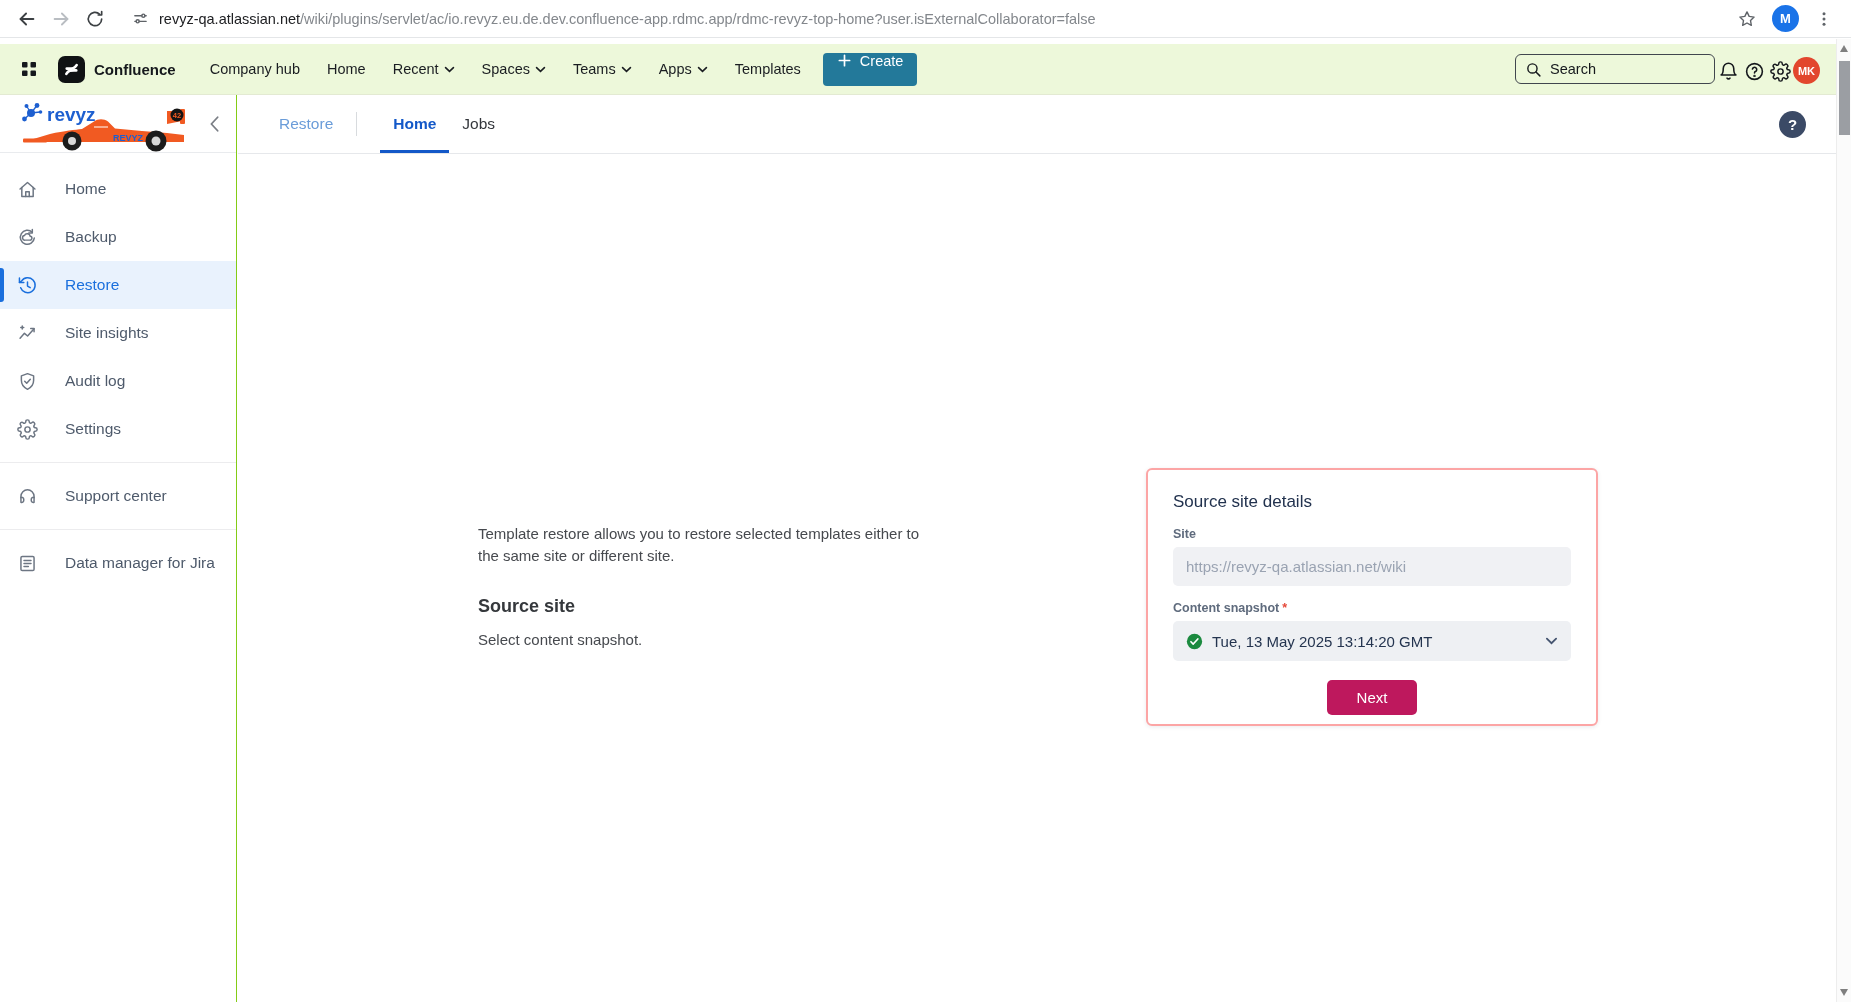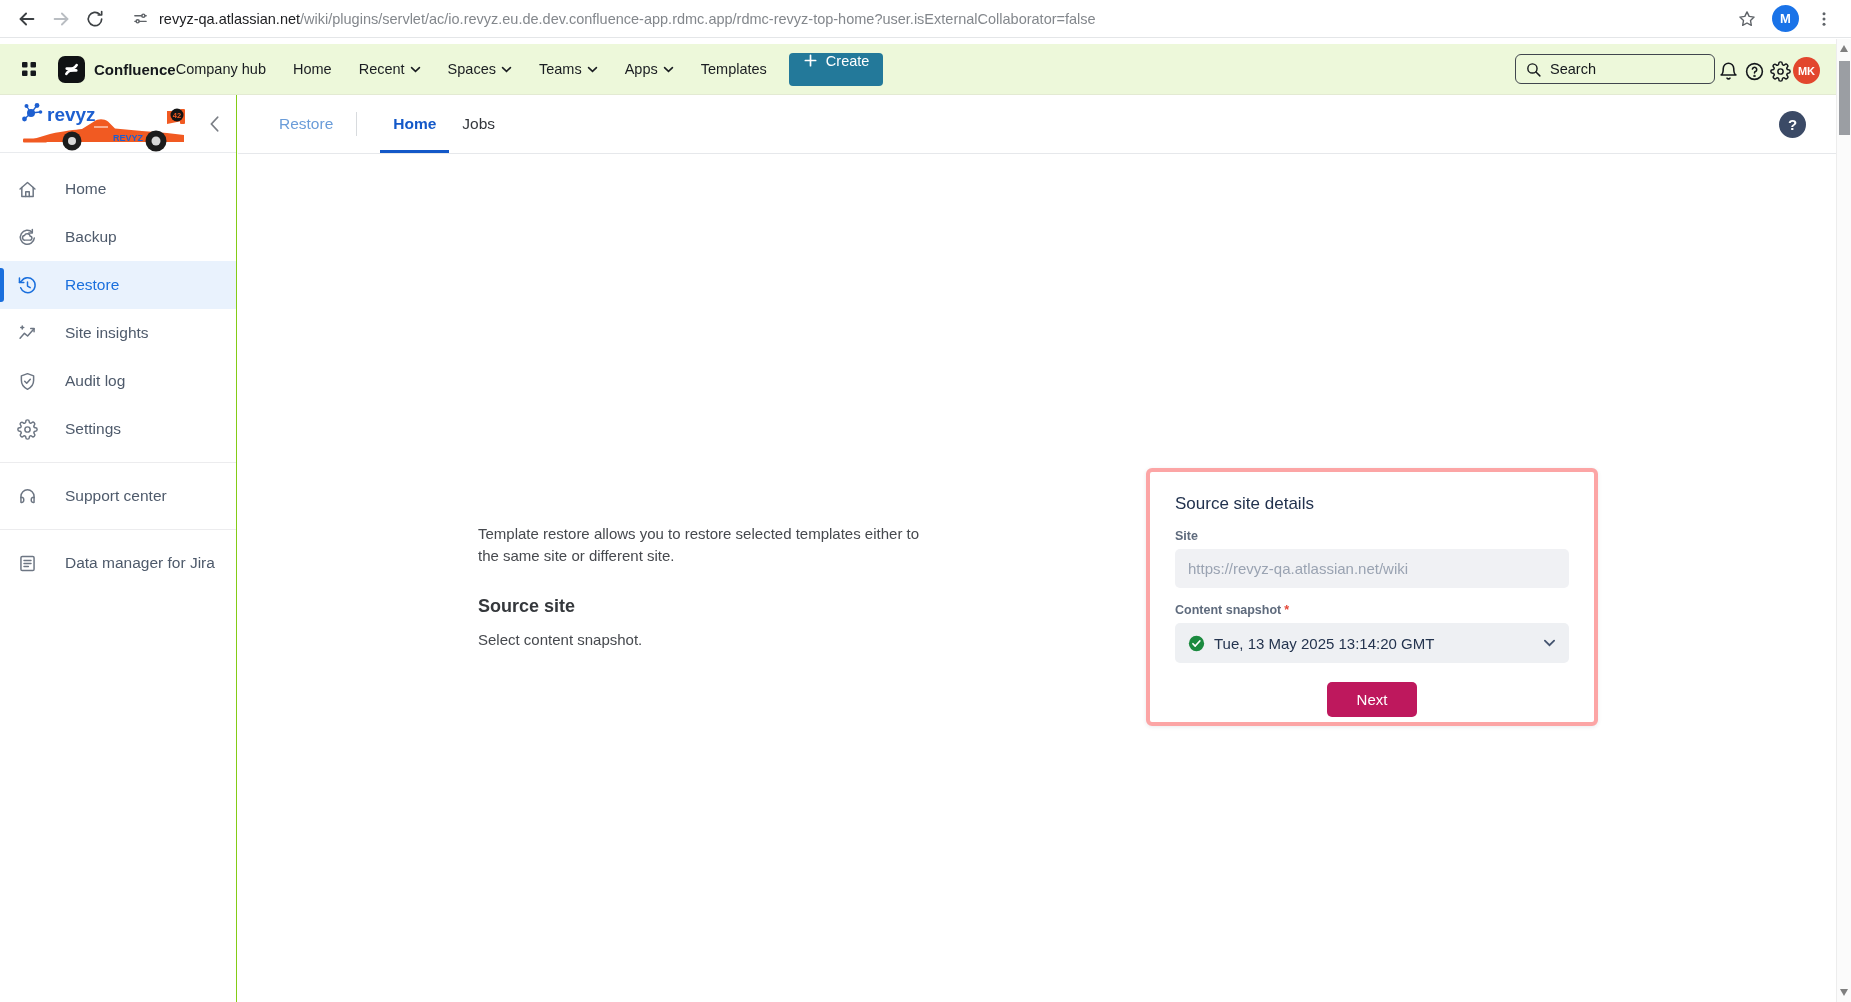--- a/index.html
+++ b/index.html
@@ -16,21 +16,21 @@
   .url-rest { color:#83878c; }
   .chrome-avatar { width:27px; height:27px; border-radius:50%; background:#1a73e8; color:#fff;
     font-size:13px; font-weight:bold; display:flex; align-items:center; justify-content:center; margin:0 8px; }
 
   
   .conf-header { position:absolute; top:44px; left:0; right:15px; height:51px; background:#edf8da;
     display:flex; align-items:center; padding:0 16px; border-bottom:1px solid #e3ead2; }
   .conf-logo-box { width:27px; height:27px; background:#101214; border-radius:7px; margin:0 9px 0 16px;
     display:flex; align-items:center; justify-content:center; flex:0 0 auto; }
   .conf-product { font-size:15px; font-weight:bold; color:#15181c; }
-  .conf-menu { display:flex; align-items:center; gap:27px; }
+  .conf-menu { display:flex; align-items:center; gap:27px; margin-left:34px; }
   .conf-menu-item { display:flex; align-items:center; gap:5px; font-size:14.5px; color:#1a1d21; cursor:pointer; white-space:nowrap; }
   .create-btn { margin-left:22px; height:33px; background:#23799a; border:none; border-radius:4px;
     color:#fff; font-size:14.5px; font-family:inherit; display:flex; align-items:flex-start; gap:8px; padding:0 14px; cursor:pointer; }
   .conf-right { margin-left:auto; display:flex; align-items:flex-end; gap:0; }
   .search-box { width:200px; height:30px; border:1.5px solid #41464e; border-radius:6px;
     display:flex; align-items:center; gap:8px; padding:0 9px; cursor:text; }
   .search-ph { font-size:14.5px; color:#15181c; }
   .hicon { width:26px; height:26px; display:flex; align-items:center; justify-content:center; cursor:pointer; }
   .avatar-mk { width:27px; height:27px; border-radius:50%; background:#e2472e; color:#fff;
     font-size:11px; font-weight:bold; display:flex; align-items:center; justify-content:center; cursor:pointer; }
@@ -62,21 +62,21 @@
     display:flex; align-items:center; justify-content:center; cursor:pointer; }
 
   
   .content { position:absolute; left:238px; top:155px; right:15px; bottom:0; background:#fff; }
   .textcol { position:absolute; left:240px; top:368px; width:462px; }
   .textcol h2 { font-size:18px; color:#35383c; margin:0 0 12px; }
   .textcol p { font-size:15px; color:#46494e; line-height:1.45; }
   .textcol h2.second { margin-top:29px; }
 
   .card { position:absolute; left:908px; top:313px; width:452px; height:258px; background:#fff;
-    border:4px solid #fca5a5; border-radius:6px; box-shadow:0 1px 4px rgba(9,30,66,.09); padding:22px 25px; }
+    border:2px solid #fca5a5; border-radius:6px; box-shadow:0 1px 4px rgba(9,30,66,.09); padding:22px 25px; }
   .card-title { font-size:17px; color:#22324e; }
   .flabel { font-size:12.5px; font-weight:bold; color:#5f6b7d; margin:15px 0 6px; display:flex; gap:3px; }
   .req { color:#e5493a; }
   .site-input { width:100%; height:39px; background:#f0f1f4; border:none; border-radius:5px;
     padding:0 13px; font-size:15px; color:#5a6373; font-family:inherit; }
   .site-input::placeholder { color:#9aa3b2; opacity:1; }
   .select { height:40px; background:#eef0f3; border-radius:5px; display:flex; align-items:center;
     gap:9px; padding:0 13px; cursor:pointer; }
   .select-val { font-size:15px; color:#24344f; }
   .select .chev { margin-left:auto; }

